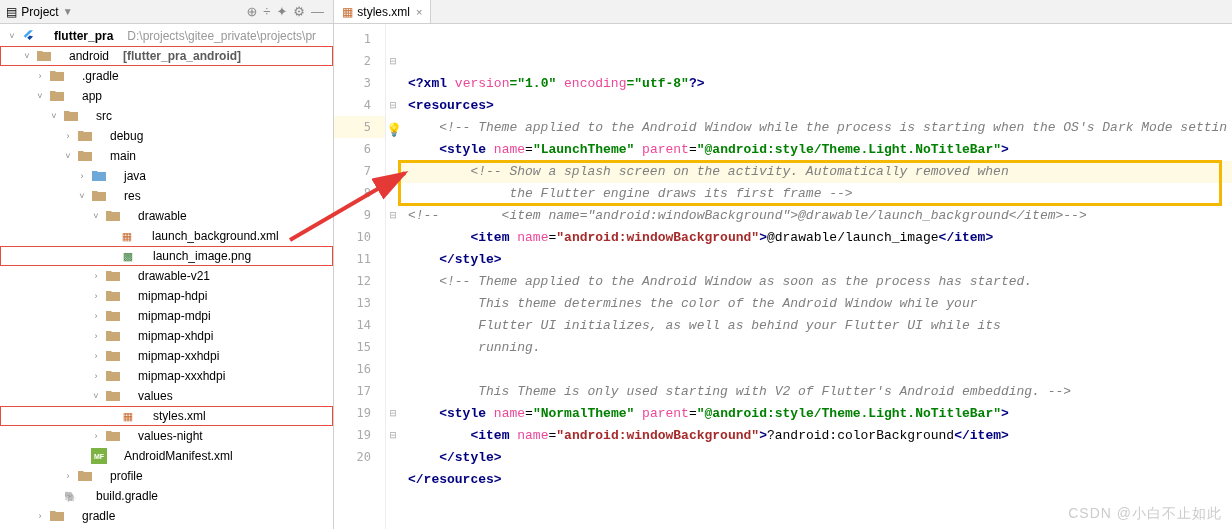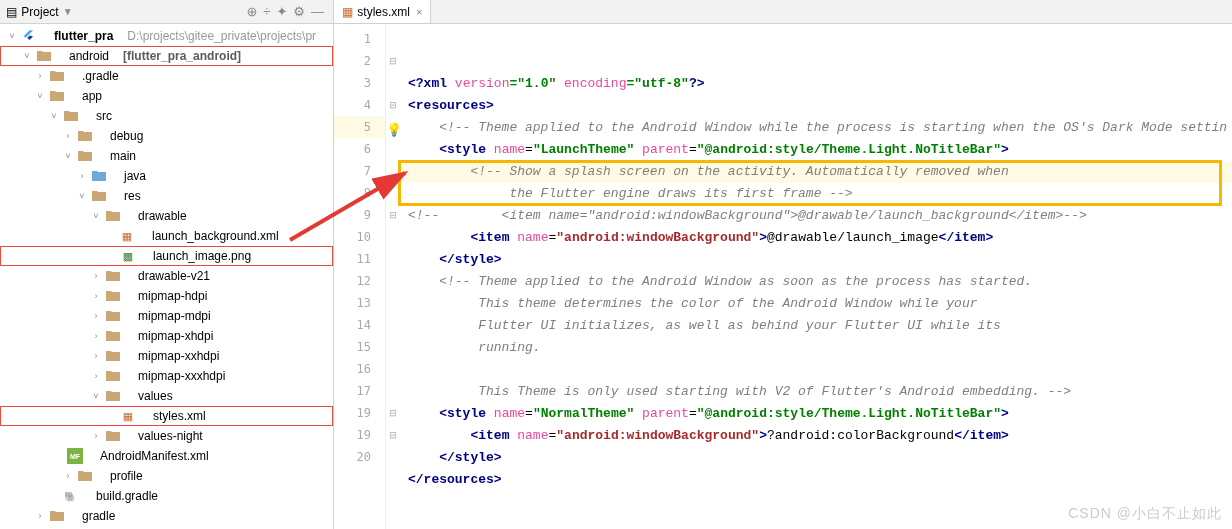--- a/index.html
+++ b/index.html
@@ -256,21 +256,21 @@
         </div>
         <div class="tree-row" style="padding-left: 90px;">
           <span class="tree-arrow">›</span>
           <span class="tree-icon">
             <svg width="14" height="12" viewBox="0 0 14 12">
               <path fill="#c9a876" d="M0 1h5l1 1h8v9H0z"></path>
             </svg>
           </span>
           <span class="tree-label">values-night</span>
         </div>
-        <div class="tree-row" style="padding-left: 52px;">
+        <div class="tree-row" style="padding-left: 76px;">
           <span class="tree-arrow"></span>
           <span class="tree-icon" style="background: rgb(124, 179, 66); color: rgb(255, 255, 255); font-size: 7px; font-weight: bold;">MF</span>
           <span class="tree-label">AndroidManifest.xml</span>
         </div>
         <div class="tree-row" style="padding-left: 62px;">
           <span class="tree-arrow">›</span>
           <span class="tree-icon">
             <svg width="14" height="12" viewBox="0 0 14 12">
               <path fill="#c9a876" d="M0 1h5l1 1h8v9H0z"></path>
             </svg>

